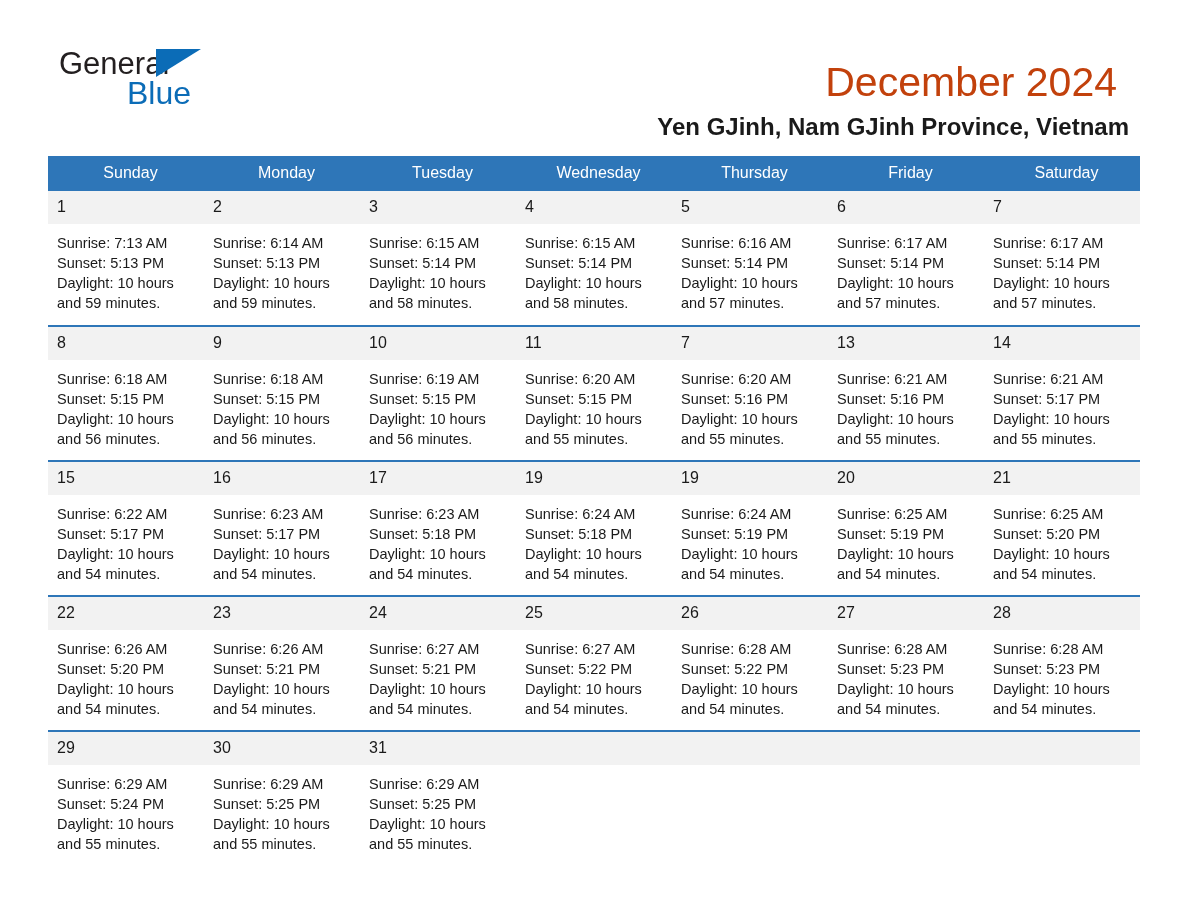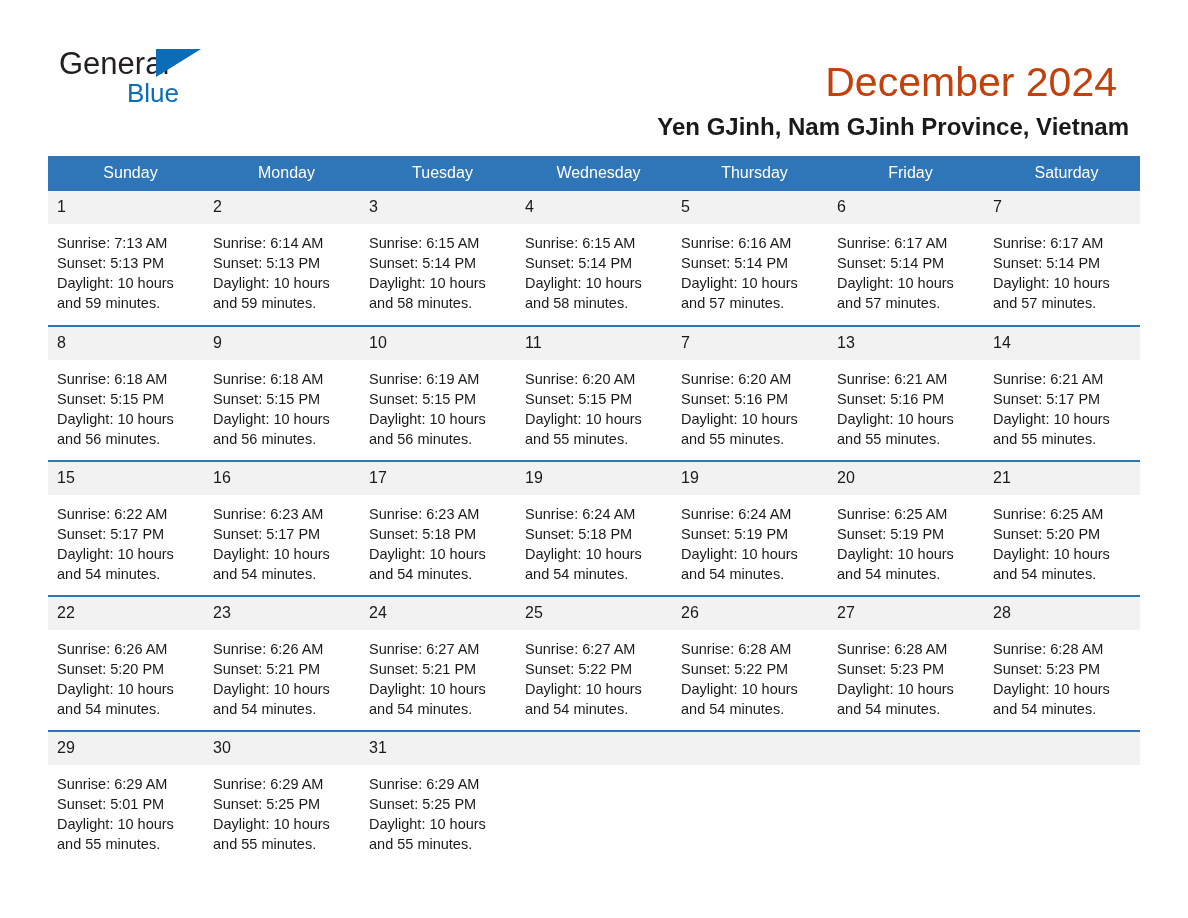--- a/index.html
+++ b/index.html
@@ -51,21 +51,21 @@
     top: 1px;
     width: 0;
     height: 0;
     border-left: 45px solid #0b6cb7;
     border-bottom: 28px solid transparent;
   }
   .logo-line2 {
     position: absolute;
     left: 68px;
     top: 30px;
-    font-size: 26px;
+    font-size: 32px;
     line-height: 31px;
     color: #0b6cb7;
     white-space: nowrap;
     text-align: right;
   }
   .title {
     position: absolute;
     right: 11px;
     top: 46px;
     font-size: 41px;
@@ -432,21 +432,21 @@
             <div>and 54 minutes.</div>
           </div>
         </td>
       </tr>
 
       <tr class="week">
         <td>
           <div class="daynum">29</div>
           <div class="info">
             <div>Sunrise: 6:29 AM</div>
-            <div>Sunset: 5:01 PM</div>
+            <div>Sunset: 5:24 PM</div>
             <div>Daylight: 10 hours</div>
             <div>and 55 minutes.</div>
           </div>
         </td>
         <td>
           <div class="daynum">30</div>
           <div class="info">
             <div>Sunrise: 6:29 AM</div>
             <div>Sunset: 5:25 PM</div>
             <div>Daylight: 10 hours</div>

